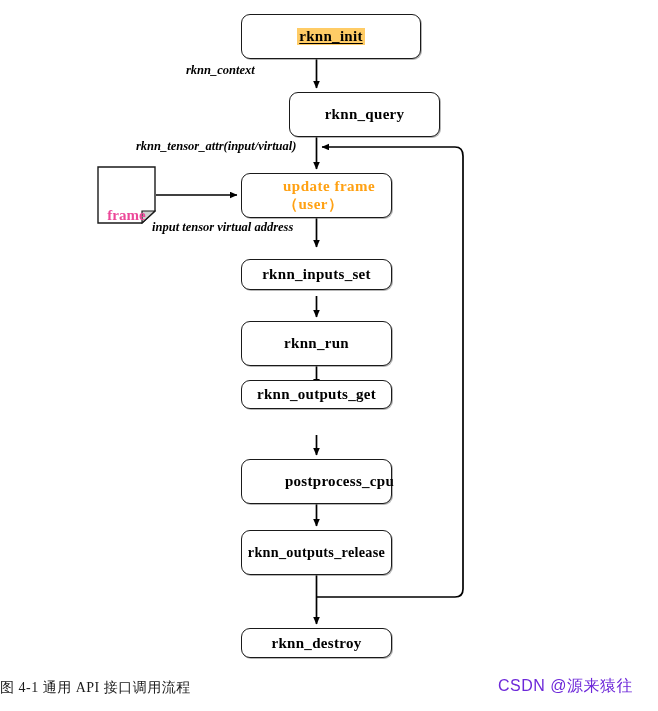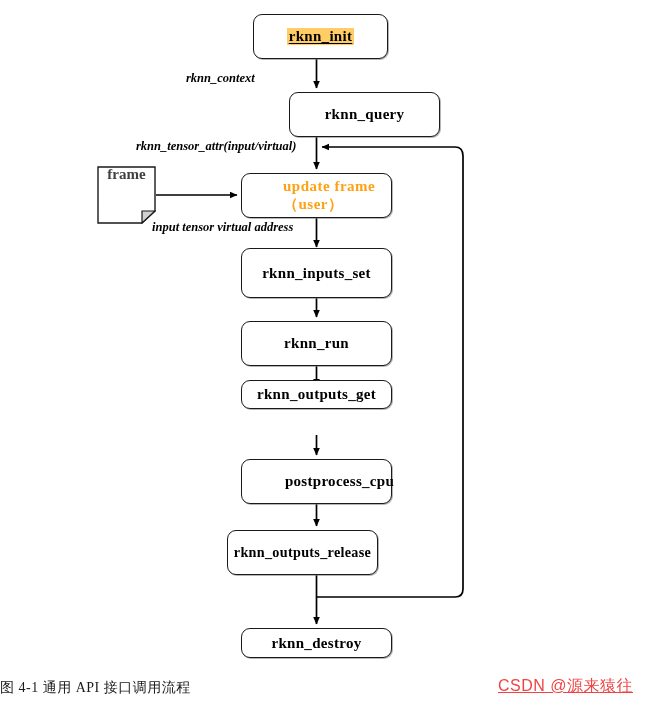--- a/index.html
+++ b/index.html
@@ -47,23 +47,23 @@
     color: #ffa113;
     letter-spacing: 0.5px;
     padding-left: 41px;
   }
   .doc-node {
     position: absolute;
     box-sizing: border-box;
     font-family: "Liberation Serif", "DejaVu Serif", serif;
     font-weight: bold;
     font-size: 15px;
-    color: #404040;
+    color: #ec4899;
     display: flex;
-    align-items: flex-start;
+    align-items: flex-end;
     justify-content: center;
   }
   .edge-label {
     position: absolute;
     font-family: "Liberation Serif", "DejaVu Serif", serif;
     font-style: italic;
     font-weight: bold;
     font-size: 12.5px;
     color: #000000;
     white-space: nowrap;
@@ -78,24 +78,23 @@
     font-size: 14px;
     color: #1a1a1a;
     letter-spacing: 0.5px;
   }
   .watermark {
     position: absolute;
     left: 498px;
     top: 676px;
     font-family: "Liberation Sans", "DejaVu Sans", sans-serif;
     font-size: 16px;
-    color: #ef4444;
+    color: #6d28d9;
     white-space: nowrap;
     letter-spacing: 0.5px;
-    text-decoration: underline;
   }
 </style>
 </head>
 <body>
 
 <svg id="canvas" viewBox="0 0 658 711" xmlns="http://www.w3.org/2000/svg">
   <defs>
     <marker id="ah" markerWidth="10" markerHeight="10" refX="7.2" refY="3.4" orient="auto" markerUnits="userSpaceOnUse">
       <path d="M0,0 L7.6,3.4 L0,6.8 z" fill="#000000"></path>
     </marker>
@@ -115,65 +114,65 @@
 
   <path d="M316.5,504 L316.5,526" stroke="#000" stroke-width="1.7" fill="none" marker-end="url(#ah)"></path>
 
   <path d="M316.5,575 L316.5,624" stroke="#000" stroke-width="1.7" fill="none" marker-end="url(#ah)"></path>
 
   <path d="M156,195 L237,195" stroke="#000" stroke-width="1.7" fill="none" marker-end="url(#ah)"></path>
 
   <path d="M316.5,597 L455,597 Q463,597 463,589 L463,156 Q463,147 455,147 L322,147" stroke="#000" stroke-width="1.7" fill="none" marker-end="url(#ah)"></path>
 </svg>
 
-<div class="node node-init" style="left:253px; top:14px; width:135px; height:45px;">
+<div class="node node-init" style="left:241px; top:14px; width:180px; height:45px;">
   <span class="hl">rknn_init</span>
 </div>
 
 <div class="node" style="left:241px; top:92px; width:151px; height:45px;margin-left:48px;">
   <span>rknn_query</span>
 </div>
 
 <div class="doc-node" style="left:97px; top:166px; width:59px; height:58px;">
   <svg width="59" height="58" viewBox="0 0 59 58" style="position:absolute;left:0;top:0;">
     <path d="M1,1 L58,1 L58,45 L45,57 L1,57 Z" fill="#ffffff" stroke="#1a1a1a" stroke-width="1.4"></path>
     <path d="M58,45 L45,45 L45,57 Z" fill="#d0d0d0" stroke="#1a1a1a" stroke-width="1.2"></path>
   </svg>
   <span style="position:relative;">frame</span>
 </div>
 
 <div class="node node-update" style="left:241px; top:173px; width:151px; height:45px;">
   <span>update frame（user）</span>
 </div>
 
-<div class="node" style="left:241px; top:248px; width:151px; height:50px;">
+<div class="node" style="left:241px; top:259px; width:151px; height:31px;">
   <span>rknn_inputs_set</span>
 </div>
 
 <div class="node" style="left:241px; top:321px; width:151px; height:45px;">
   <span>rknn_run</span>
 </div>
 
 <div class="node" style="left:241px; top:380px; width:151px; height:29px;">
   <span>rknn_outputs_get</span>
 </div>
 
 <div class="node" style="left:241px; top:459px; width:151px; height:45px;padding-left:46px;">
   <span>postprocess_cpu</span>
 </div>
 
-<div class="node" style="left:227px; top:530px; width:151px; height:45px; font-size:14.2px;">
+<div class="node" style="left:241px; top:530px; width:151px; height:45px; font-size:14.2px;">
   <span>rknn_outputs_release</span>
 </div>
 
 <div class="node" style="left:241px; top:628px; width:151px; height:30px;">
   <span>rknn_destroy</span>
 </div>
 
-<div class="edge-label" style="left:186px; top:63px;margin-top:8px;">
+<div class="edge-label" style="left:186px; top:63px;">
   <span>rknn_context</span>
 </div>
 
 <div class="edge-label" style="left:136px; top:139px;">
   <span>rknn_tensor_attr(input/virtual)</span>
 </div>
 
 <div class="edge-label" style="left:152px; top:220px;">
   <span>input tensor virtual address</span>
 </div>

